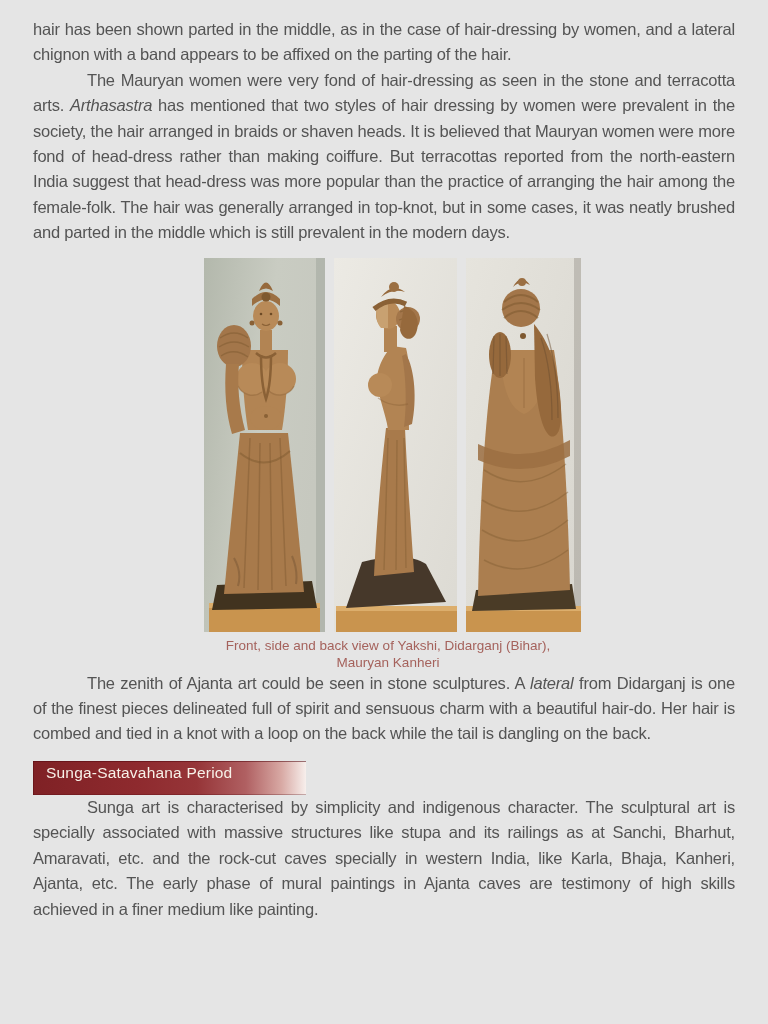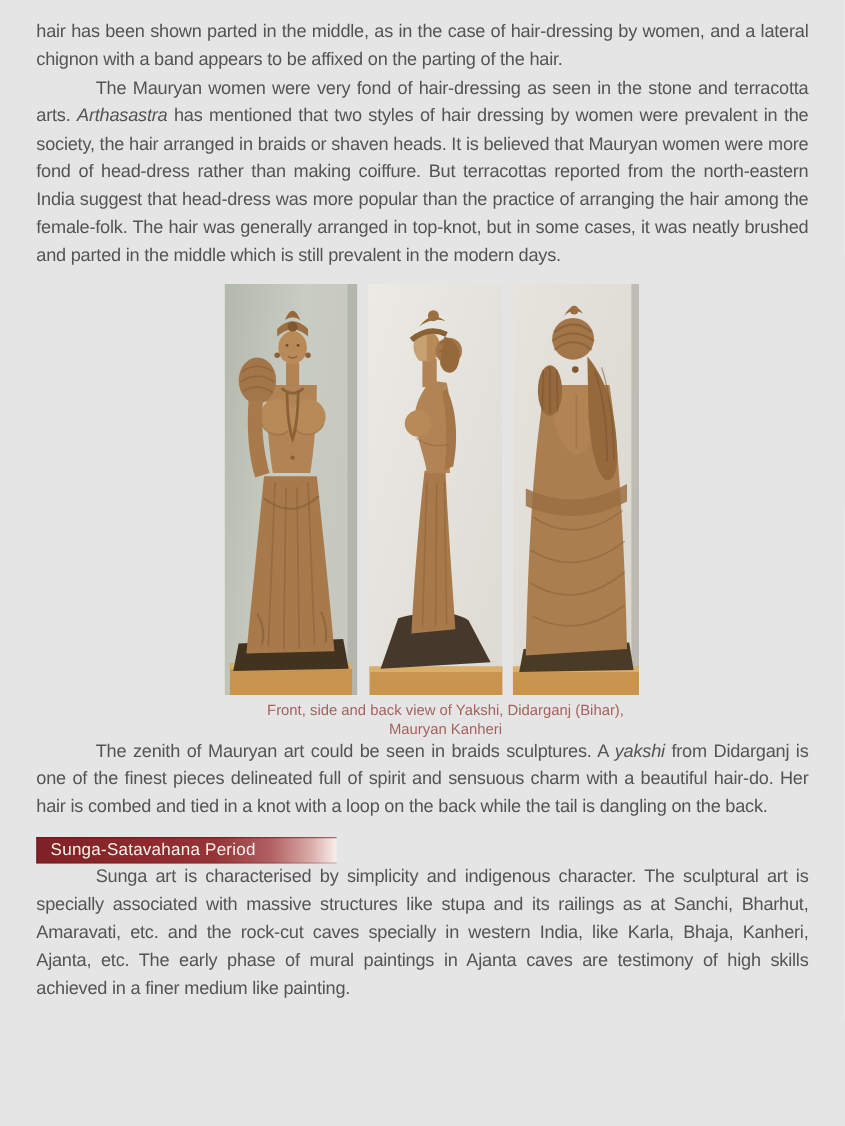--- a/index.html
+++ b/index.html
@@ -39,26 +39,26 @@
   .photo svg{display:block;width:100%;height:100%;}
   .photo-front{width:121px;}
   .photo-side{width:123px;}
   .photo-back{width:115px;}
   figcaption{
     margin-top:5px;
     text-align:center;
     font-size:13.5px;
     line-height:17px;
     color:#a5625c;
-    position:relative;left:21px;
+    position:relative;left:4px;
   }
   .p3{margin-top:10px;}
   .section-header{
     margin-top:14px;
-    width:273px;height:24px;
+    width:273px;height:34px;
     line-height:24px;
     padding-left:13px;
     box-sizing:border-box;
     font-size:15.5px;
     letter-spacing:0.2px;
     color:#f7f1e8;
     background:linear-gradient(90deg,#7f2125 0%,#8e2a2e 38%,#963538 60%,#b06062 78%,#d8a9a4 91%,#f7efec 100%);
     box-shadow:inset 0 1px 0 rgba(84,10,16,.55), inset 1px 0 0 rgba(84,10,16,.45), inset 0 -1px 0 rgba(84,10,16,.3);
   }
   .p4{margin-top:13px;}
@@ -179,21 +179,21 @@
         </svg>
       </div>
 
     </div>
     <figcaption>
       <span>Front, side and back view of Yakshi, Didarganj (Bihar),</span><br>
       <span>Mauryan Kanheri</span>
     </figcaption>
   </figure>
 
-  <p class="body-text indent p3"><span>The zenith of Mauryan art could be seen in braids sculptures. A </span><i>yakshi</i><span> from Didarganj is one of the finest pieces delineated full of spirit and sensuous charm with a beautiful hair-do. Her hair is combed and tied in a knot with a loop on the back while the tail is dangling on the back.</span></p>
+  <p class="body-text indent p3"><span>The zenith of Ajanta art could be seen in stone sculptures. A </span><i>lateral</i><span> from Didarganj is one of the finest pieces delineated full of spirit and sensuous charm with a beautiful hair-do. Her hair is combed and tied in a knot with a loop on the back while the tail is dangling on the back.</span></p>
 
   <div class="section-header">
     <span>Sunga-Satavahana Period</span>
   </div>
 
   <p class="body-text indent p4"><span>Sunga art is characterised by simplicity and indigenous character. The sculptural art is specially associated with massive structures like stupa and its railings as at Sanchi, Bharhut, Amaravati, etc. and the rock-cut caves specially in western India, like Karla, Bhaja, Kanheri, Ajanta, etc. The early phase of mural paintings in Ajanta caves are testimony of high skills achieved in a finer medium like painting.</span></p>
 
 </div>
 
 </body></html>

